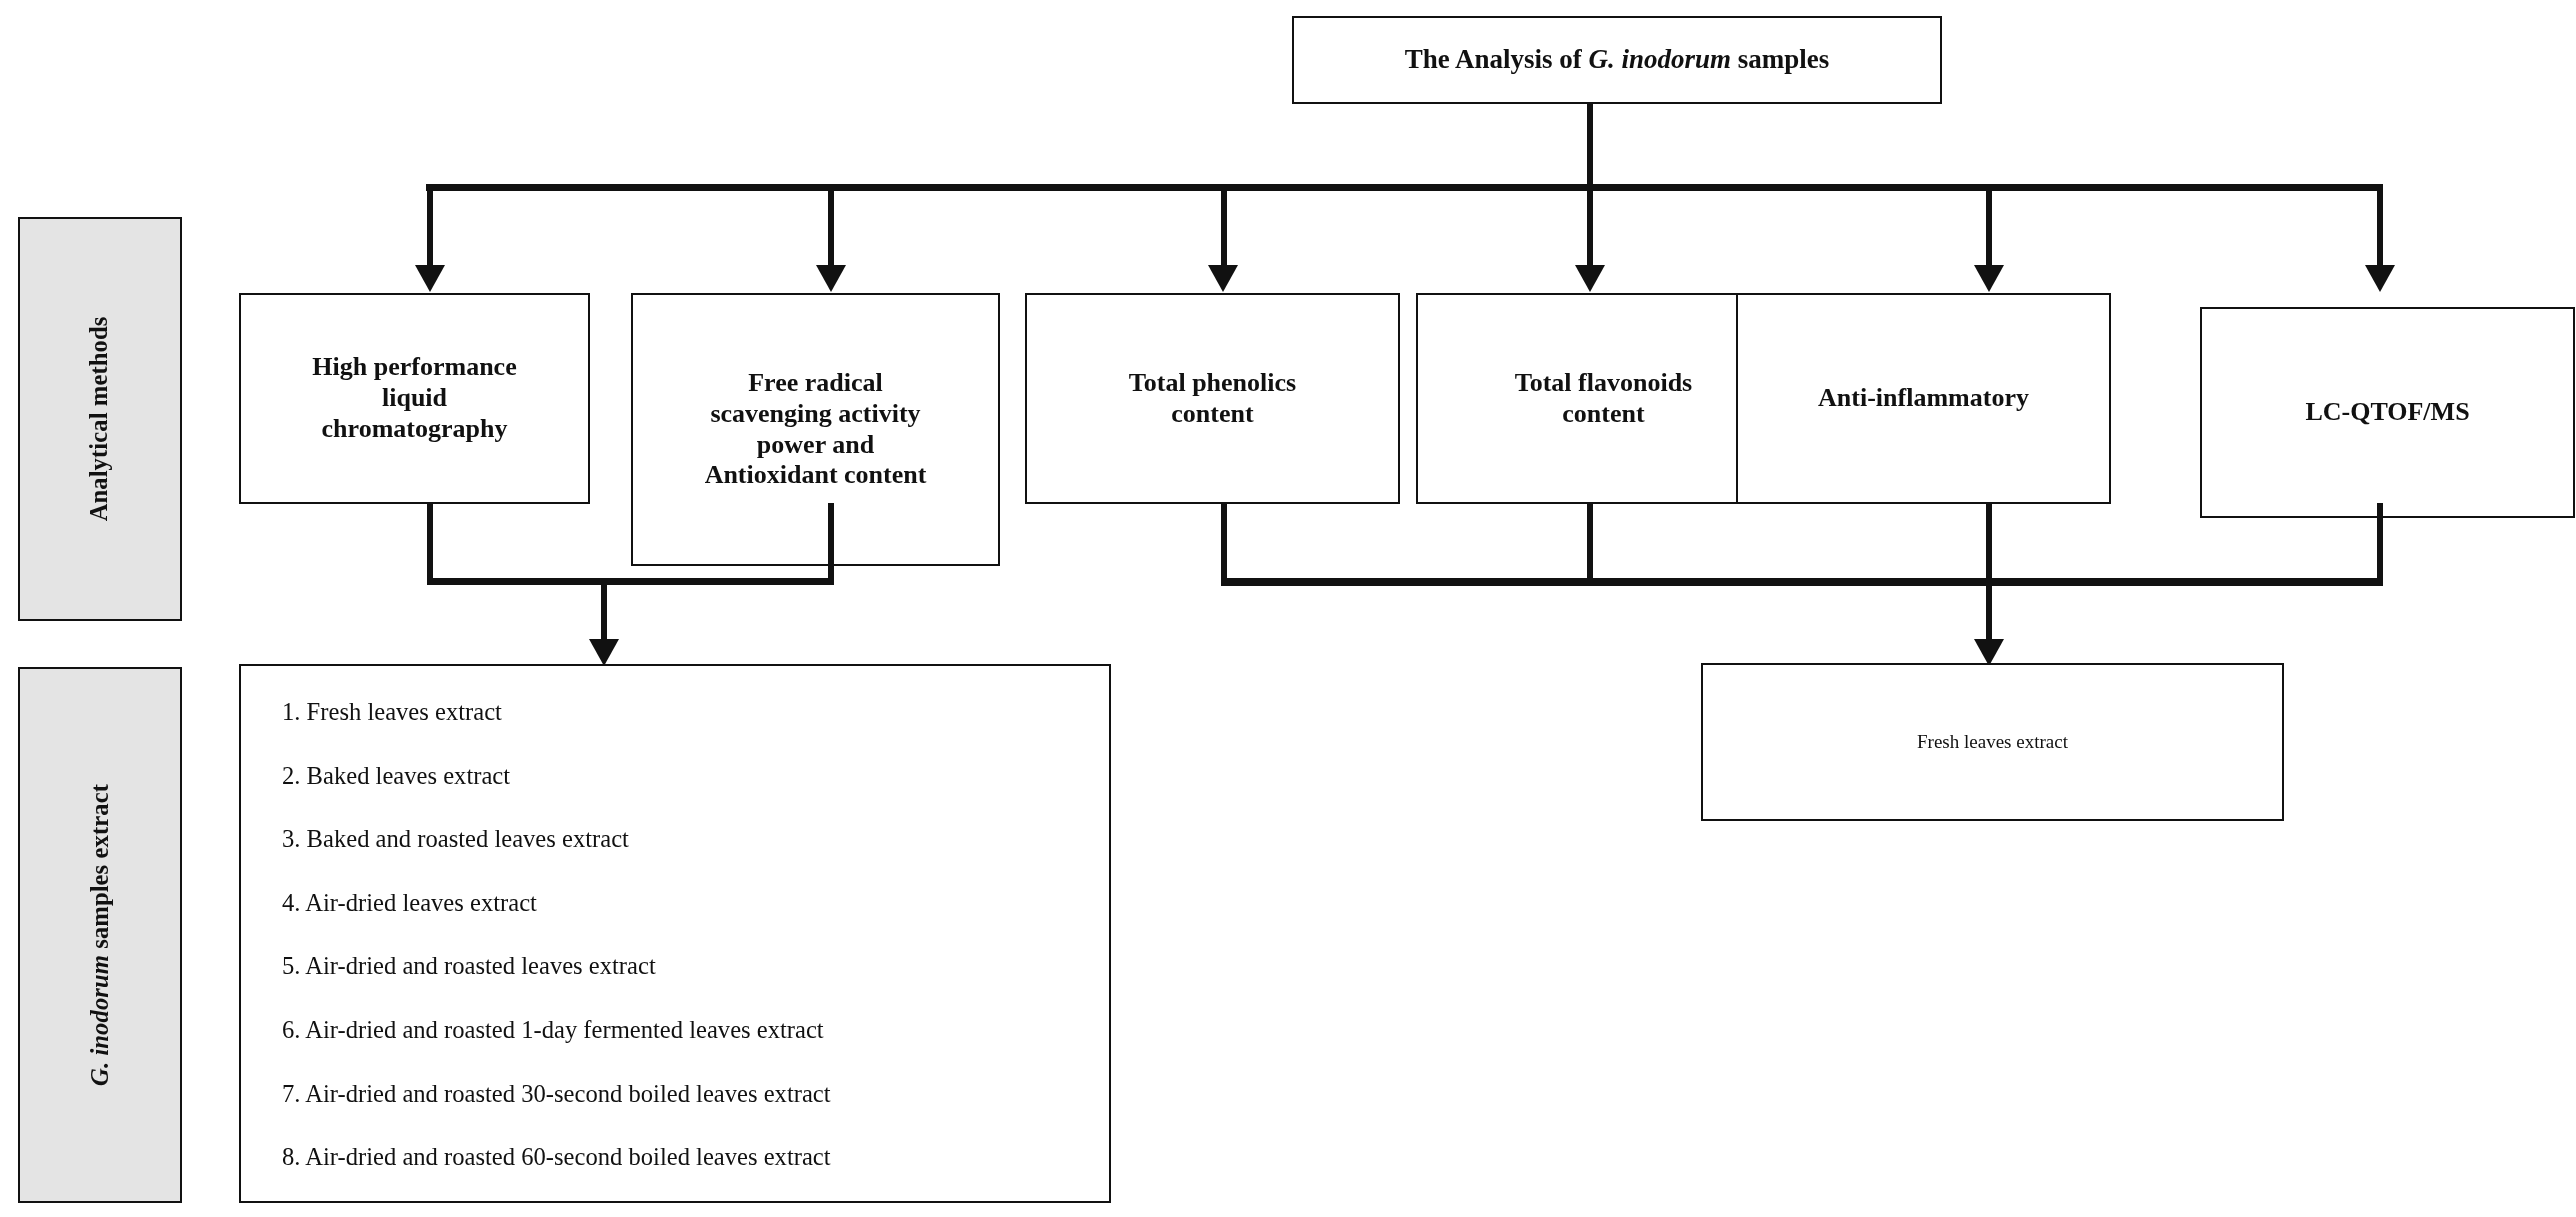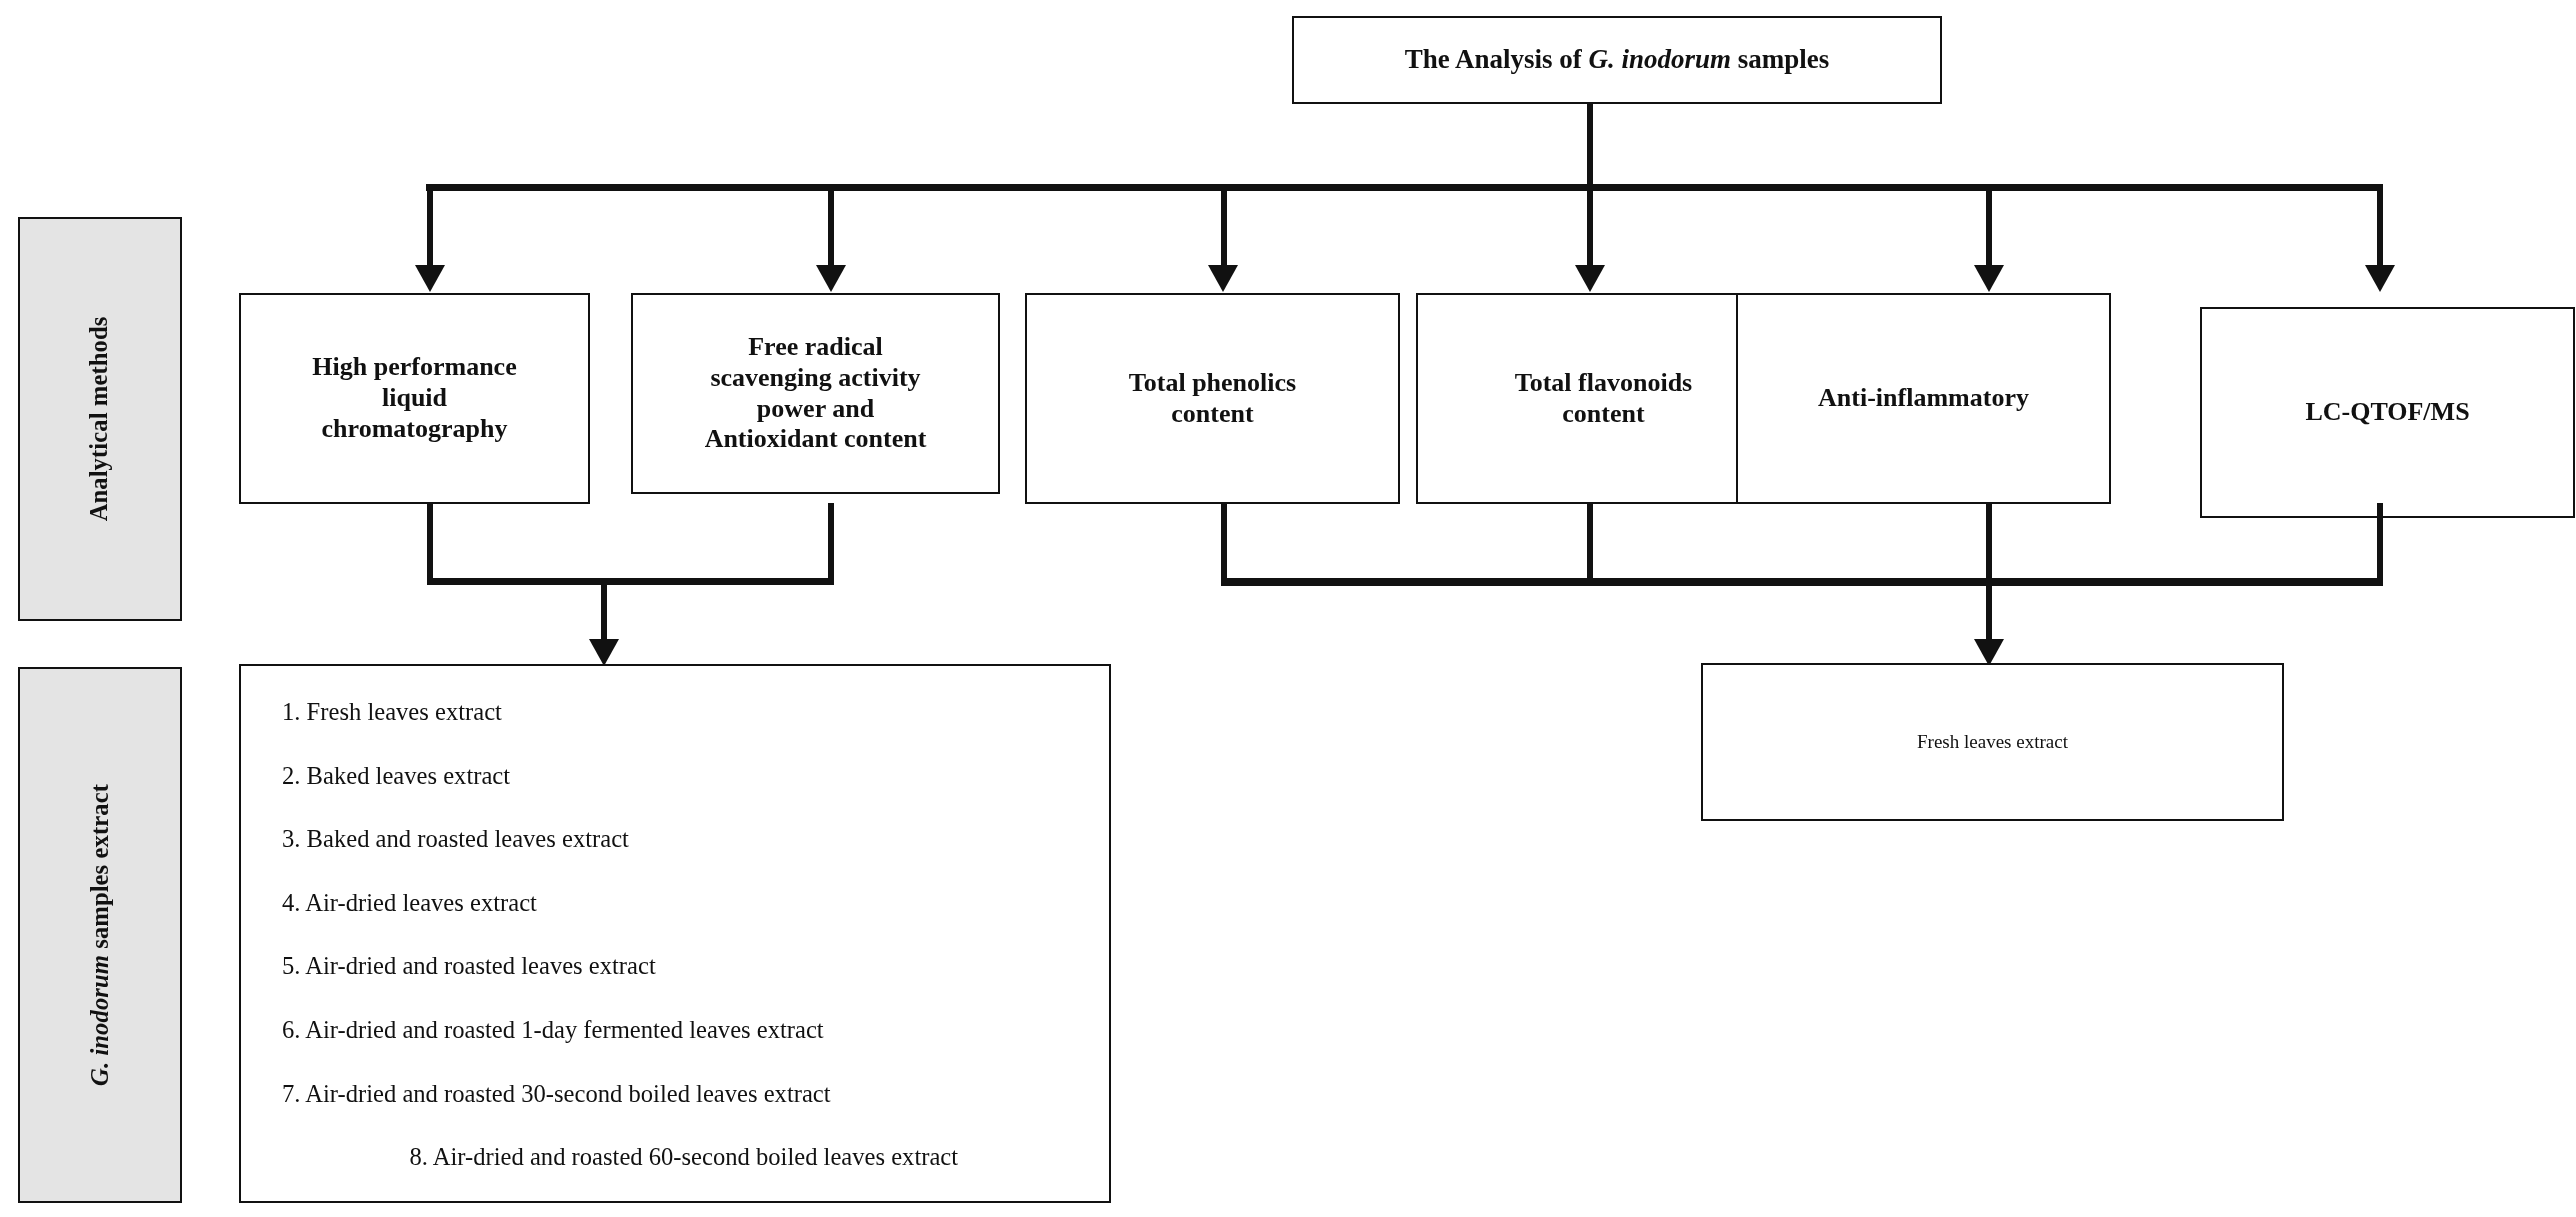--- a/index.html
+++ b/index.html
@@ -80,21 +80,21 @@
     padding: 34px 23.4px 23.4px 41px;
   }
   .list-node .li {
     font-size: 24.6px;
     font-weight: normal;
     color: #111111;
     line-height: 1.0;
     margin-bottom: 39px;
     white-space: nowrap;
   }
-  .list-node .li:last-child { margin-bottom: 0; text-align: center; }
+  .list-node .li:last-child { margin-bottom: 0; }
 
   
   .hline {
     position: absolute;
     background: #111111;
   }
   .vline {
     position: absolute;
     background: #111111;
   }
@@ -145,21 +145,21 @@
   <div class="band" style="left:17.6px; top:667px; width:164px; height:536px;">
     <span class="vtext"><span class="sp-it">G. inodorum</span><span> samples extract</span></span>
   </div>
 
   <div class="node method-node" style="left:239px; top:293px; width:351px; height:211px;">
     <span class="txt">High performance
 liquid
 chromatography</span>
   </div>
 
-  <div class="node method-node" style="left:631px; top:293px; width:369px; height:201px;">
+  <div class="node method-node" style="left:631px; top:293px; width:369px; height:273px;">
     <span class="txt">Free radical
 scavenging activity
 power and
 Antioxidant content</span>
   </div>
 
   <div class="node method-node" style="left:1025px; top:293px; width:375px; height:211px;">
     <span class="txt">Total phenolics
 content</span>
   </div>

